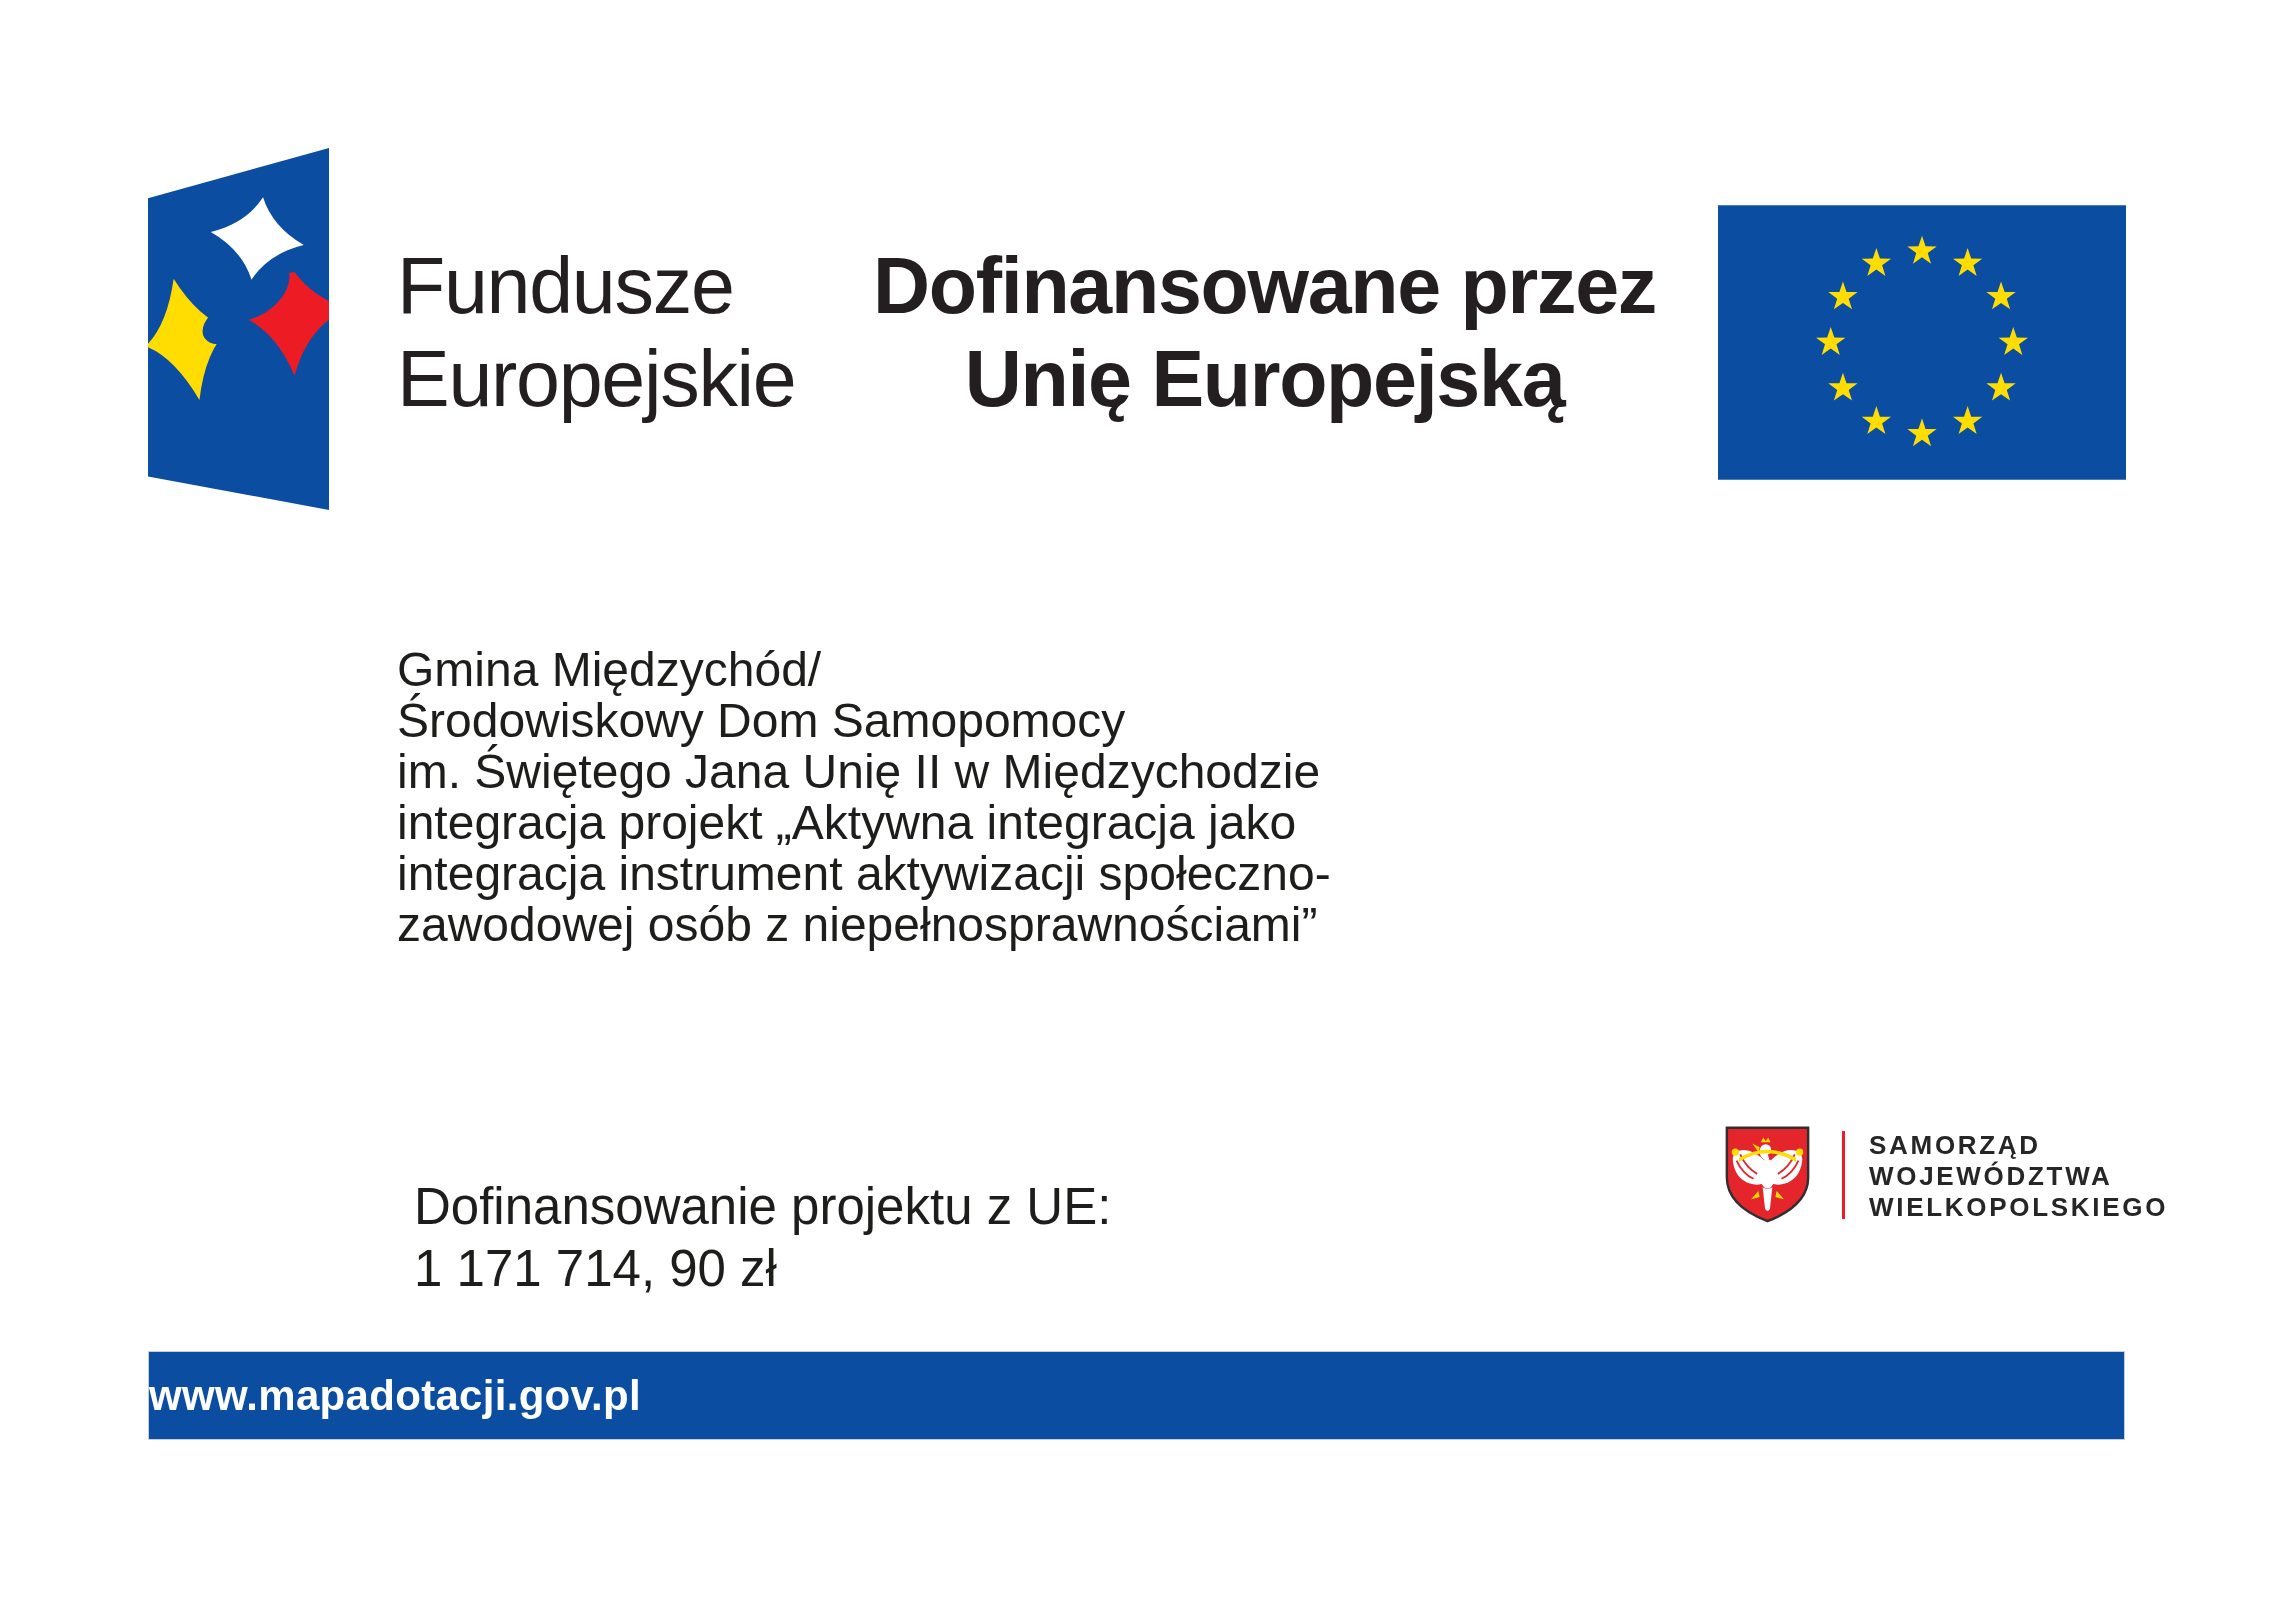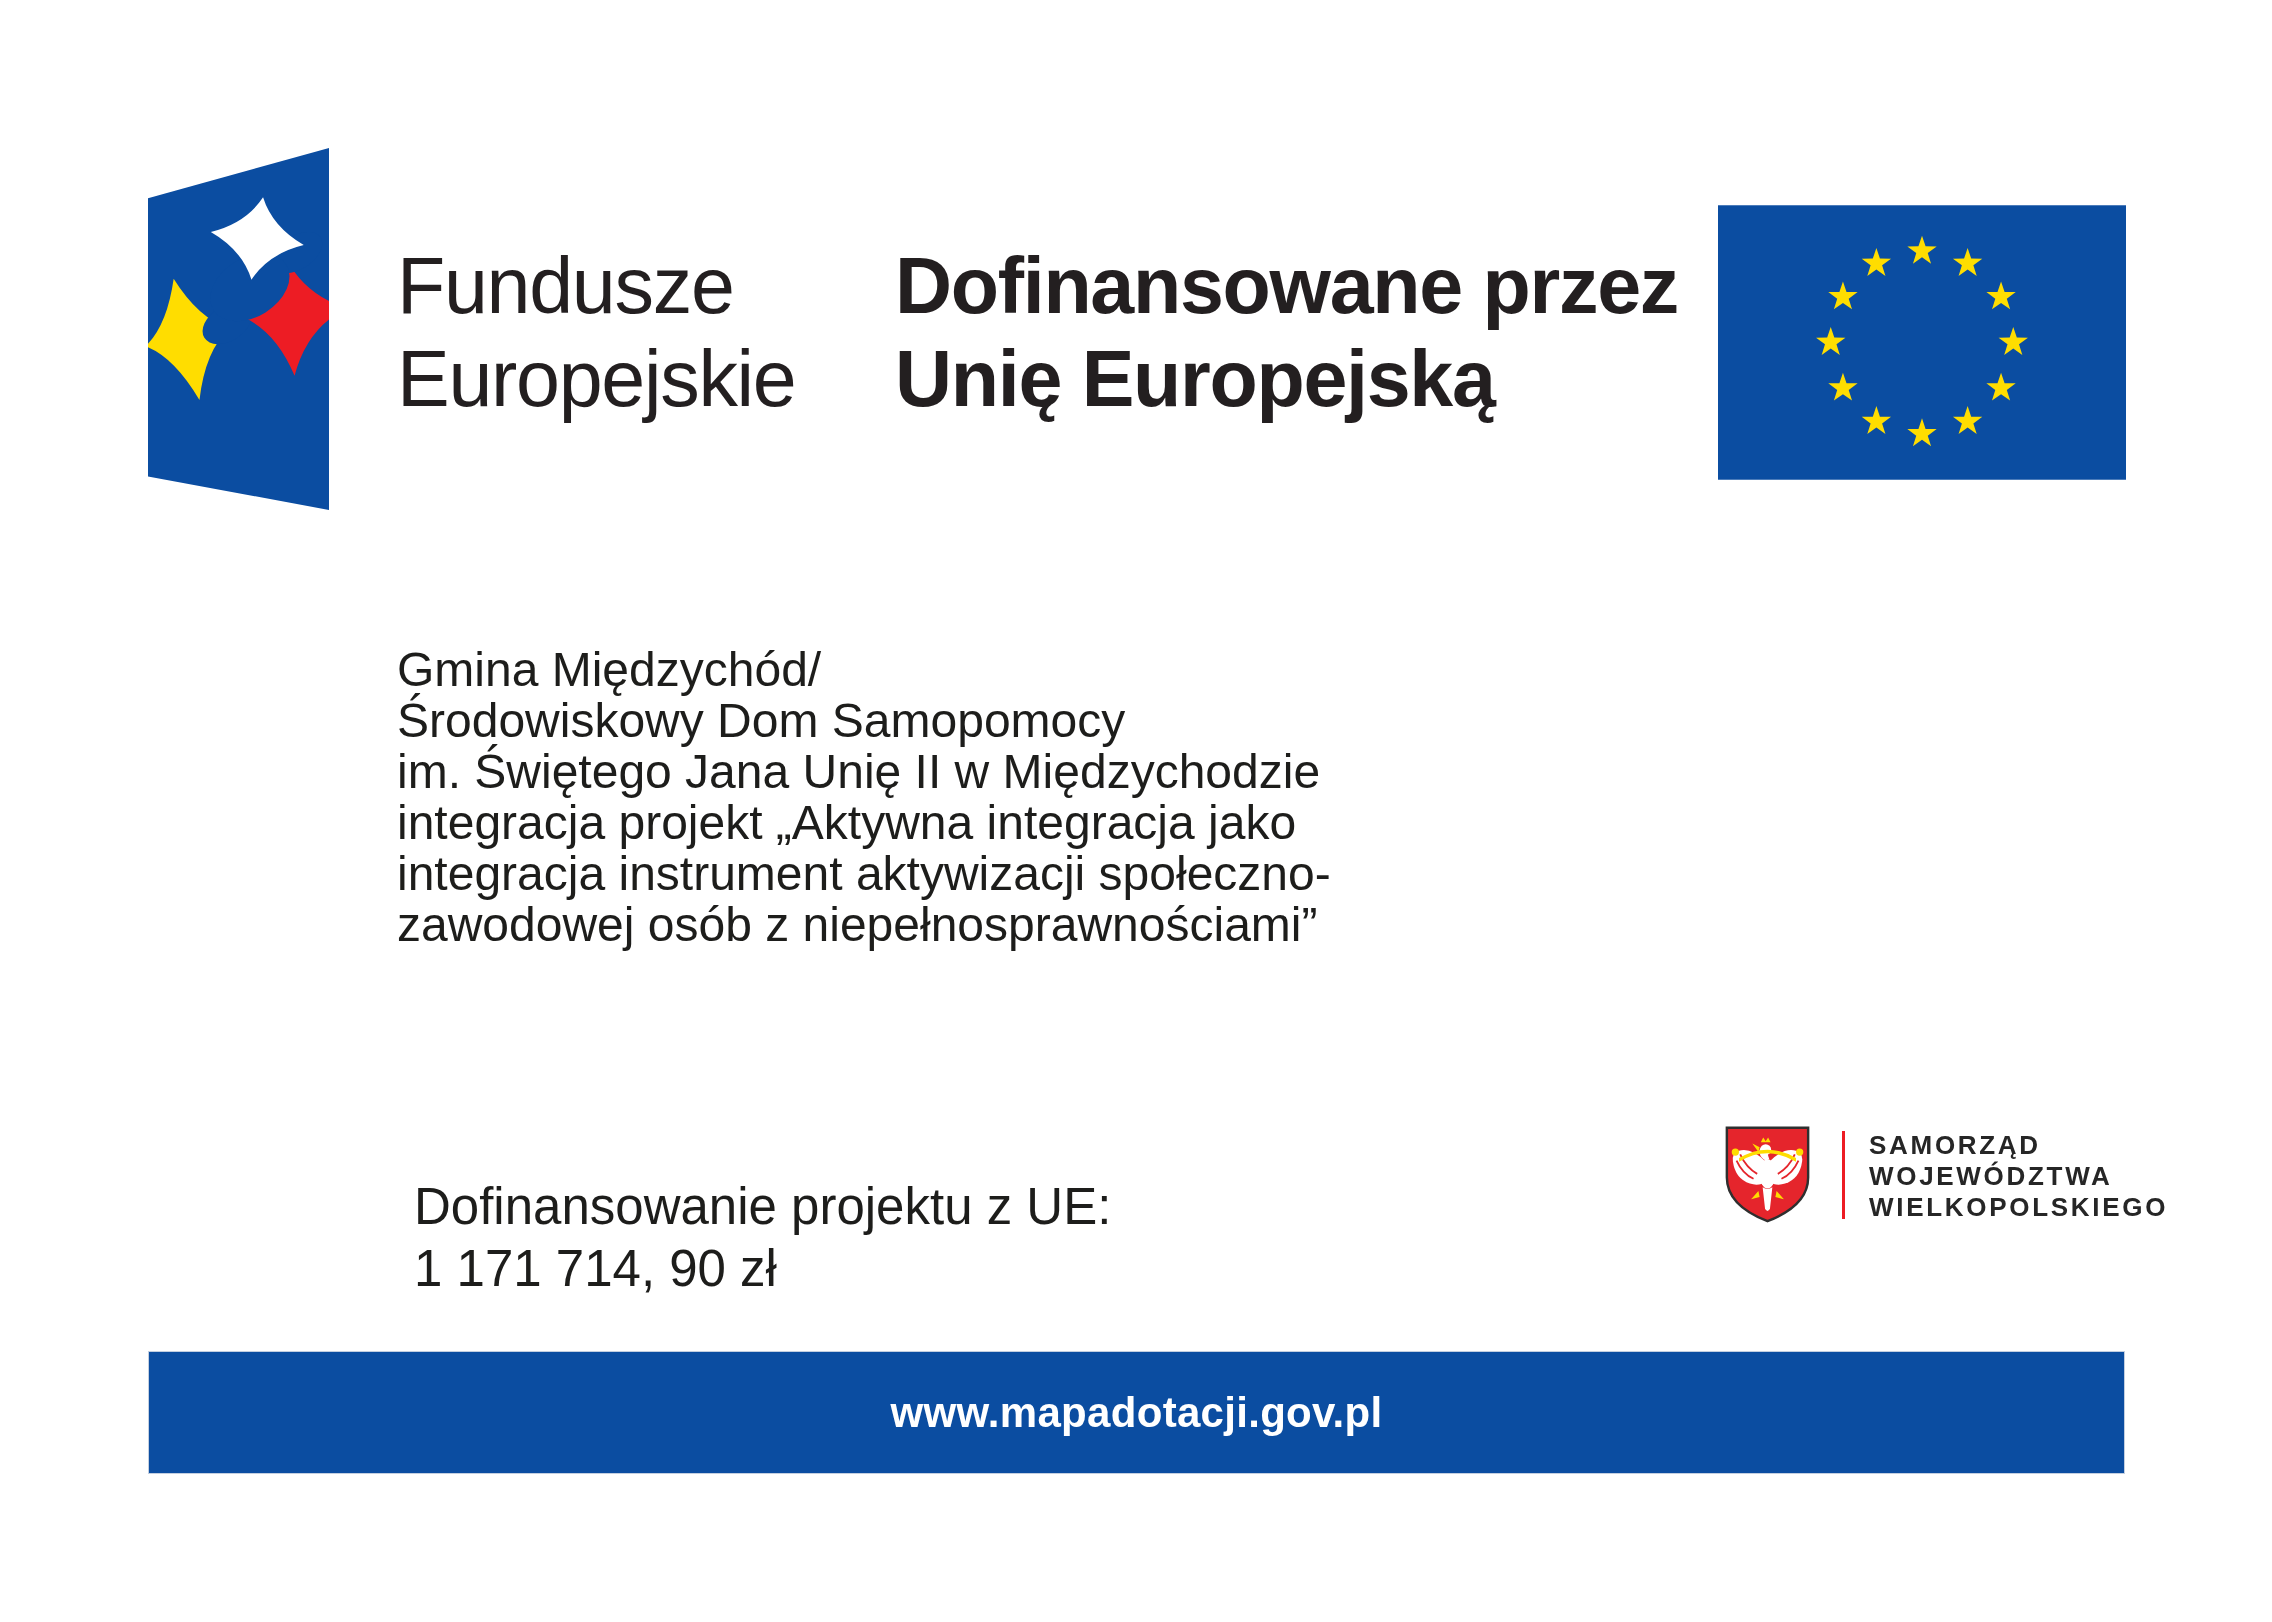--- a/index.html
+++ b/index.html
@@ -7,21 +7,21 @@
     position:relative;width:2273px;height:1623px;background:#ffffff;
     font-family:"Liberation Sans",sans-serif;overflow:hidden;
   }
   .fe-logo{position:absolute;left:148px;top:148px;width:181px;height:362px;}
   .fe-title{
     position:absolute;left:397px;top:239px;
     font-size:79px;line-height:93px;font-weight:400;letter-spacing:-1.3px;
     color:var(--text-dark,#231f20);white-space:nowrap;
   }
   .eu-caption{
-    position:absolute;right:595px;top:239px;text-align:left;
+    position:absolute;right:617px;top:239px;text-align:center;
     font-size:79px;line-height:93px;font-weight:700;letter-spacing:-1.3px;
     color:var(--text-dark,#231f20);white-space:nowrap;
   }
   .eu-flag{position:absolute;left:1718px;top:205px;width:408px;height:275px;}
   .project{
     position:absolute;left:397px;top:644px;
     font-size:48px;line-height:51px;font-weight:400;
     color:var(--text-body,#1d1d1b);white-space:nowrap;
   }
   .funding{
@@ -33,24 +33,24 @@
   .partner-divider{
     position:absolute;left:1842px;top:1131px;width:3.4px;height:88px;
     background:var(--divider-red,#ed1c24);
   }
   .partner-name{
     position:absolute;left:1869px;top:1130px;
     font-size:26px;line-height:31px;letter-spacing:2.7px;font-weight:700;
     color:#262626;white-space:nowrap;
   }
   .footer-bar{
-    position:absolute;left:148px;top:1351px;width:1977px;height:123px;
+    position:absolute;left:148px;top:1351px;width:1977px;height:89px;
     background:var(--brand-blue,#0b4da1);
     border:1.3px solid #c3cfe0;box-sizing:border-box;
-    display:flex;align-items:center;justify-content:center;
+    display:flex;align-items:center;justify-content:flex-start;
   }
   .footer-url{
     font-size:42px;font-weight:700;color:var(--footer-text,#ffffff);
     letter-spacing:0.3px;
   }
 </style>
 </head>
 <body>
 
 <div class="poster">

